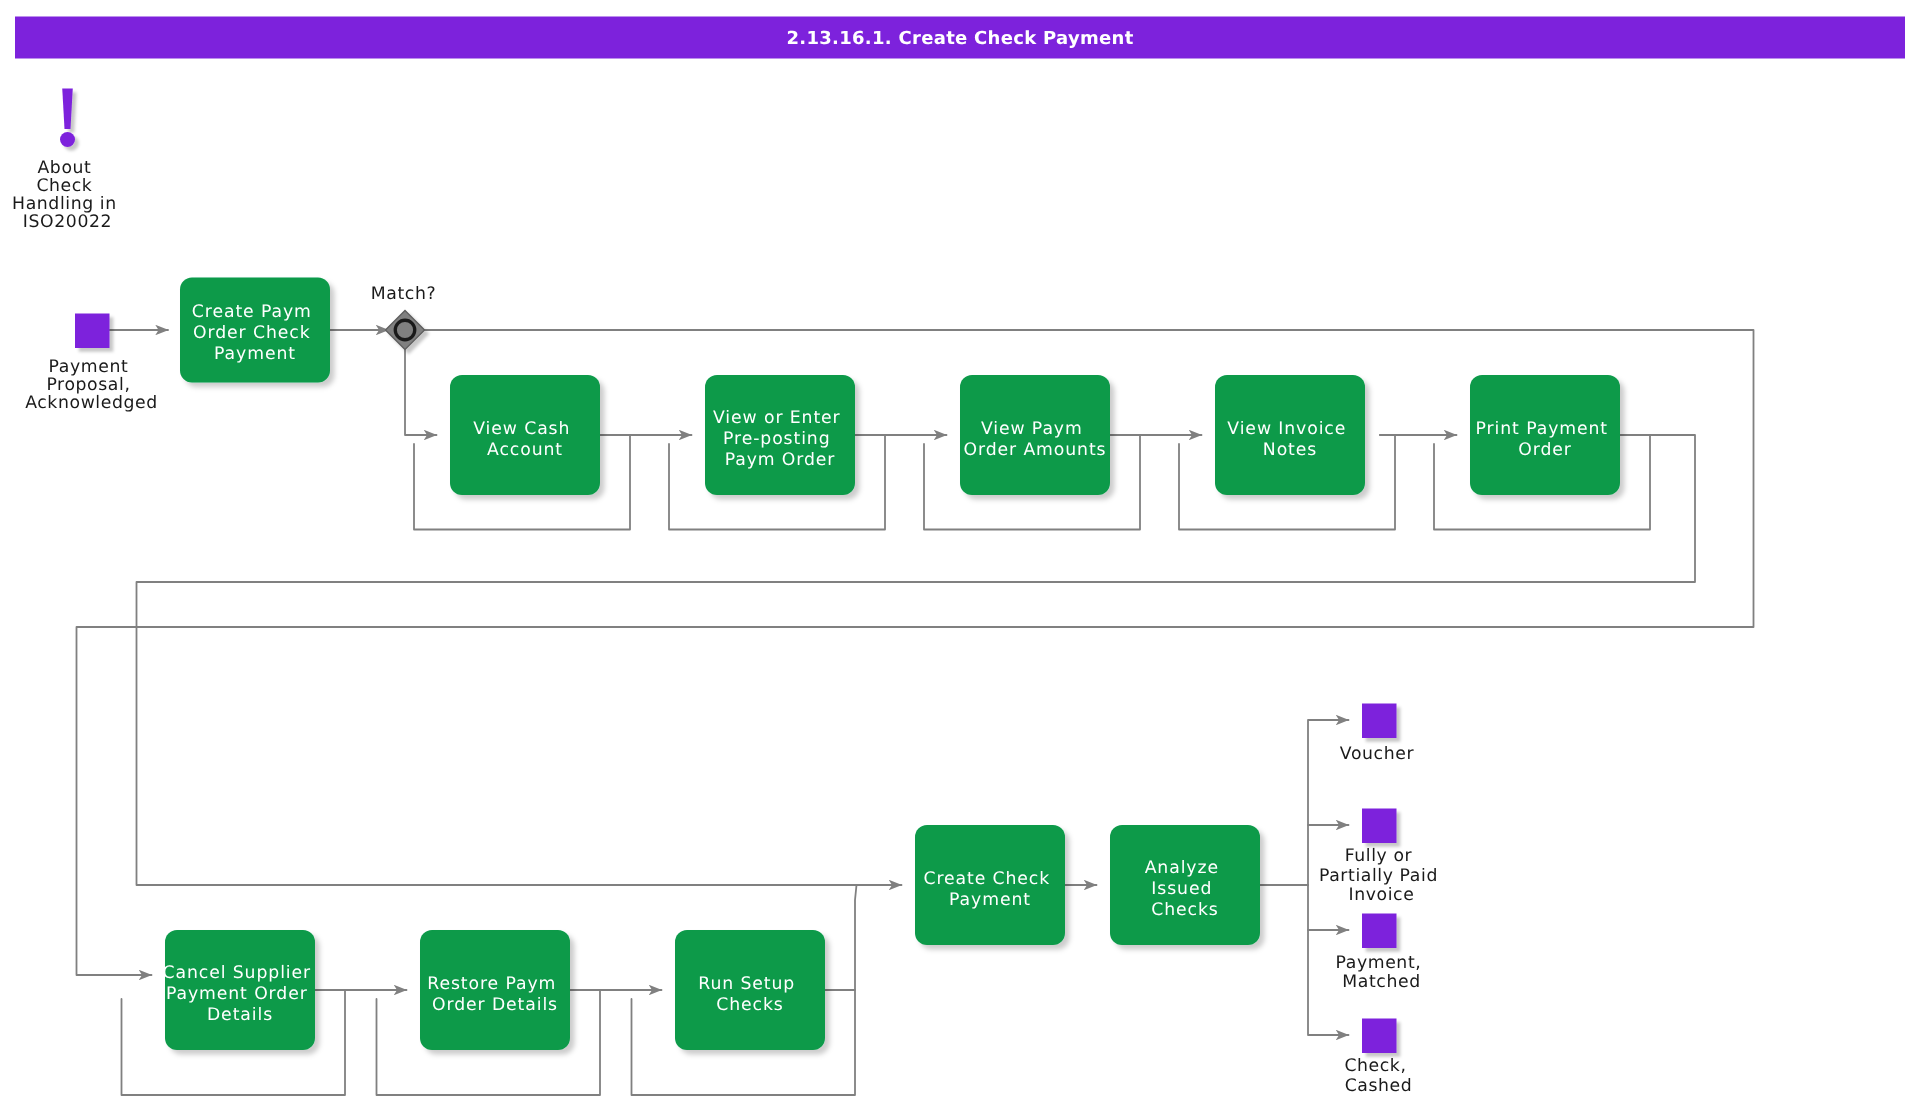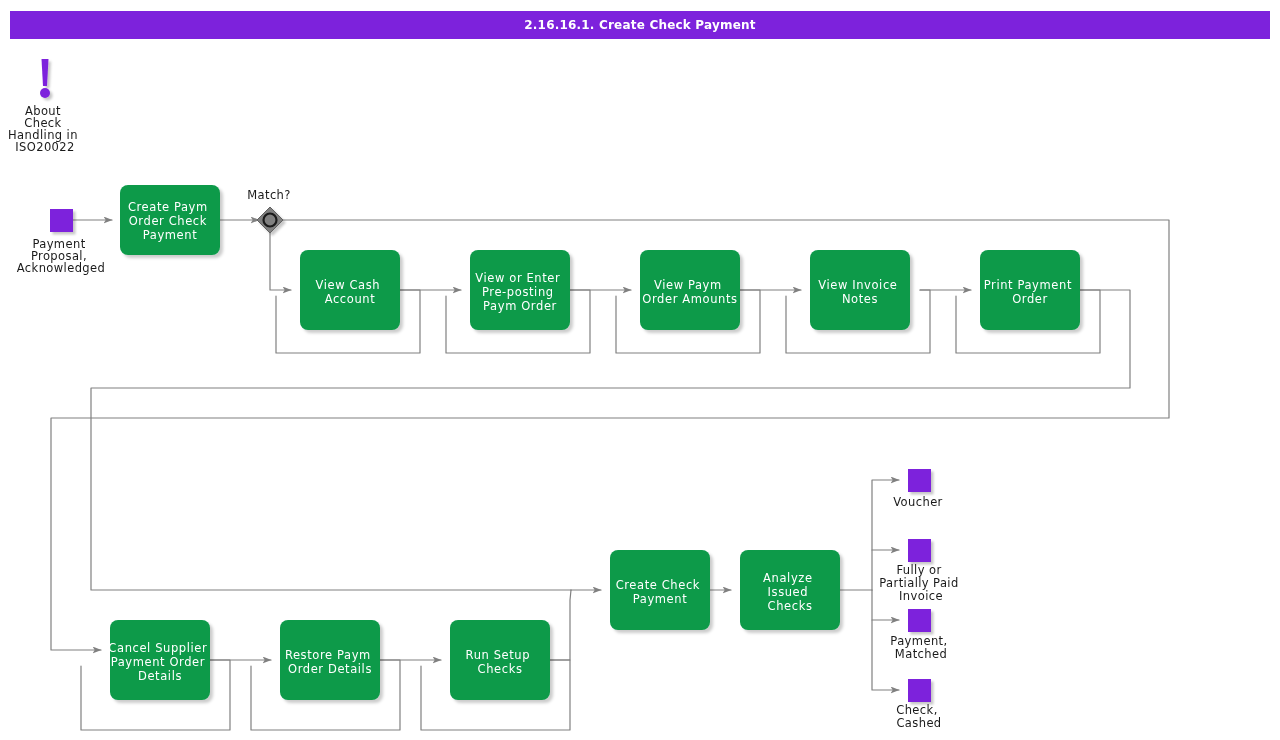--- a/index.html
+++ b/index.html
@@ -61,21 +61,21 @@
     fill: #1a1a1a;
     letter-spacing: 0.4px;
   }
 </style>
 </head>
 <body>
 
 <div id="root">
 
   <div class="titlebar">
-    <span class="titlebar-text">2.16.16.1. Create Check Payment</span>
+    <span class="titlebar-text">2.13.16.1. Create Check Payment</span>
   </div>
 
   <svg class="canvas" viewBox="0 0 1280 740">
     <defs>
       <marker id="arrow" markerWidth="9" markerHeight="7" refX="8.5" refY="3.5" orient="auto" markerUnits="userSpaceOnUse">
         <path d="M0,0 L9,3.5 L0,7 L2.2,3.5 z" fill="#808080"></path>
       </marker>
       <filter id="dshadow" x="-30%" y="-30%" width="180%" height="180%">
         <feDropShadow dx="3" dy="3" stdDeviation="1.6" flood-color="#000000" flood-opacity="0.20"></feDropShadow>
       </filter>

